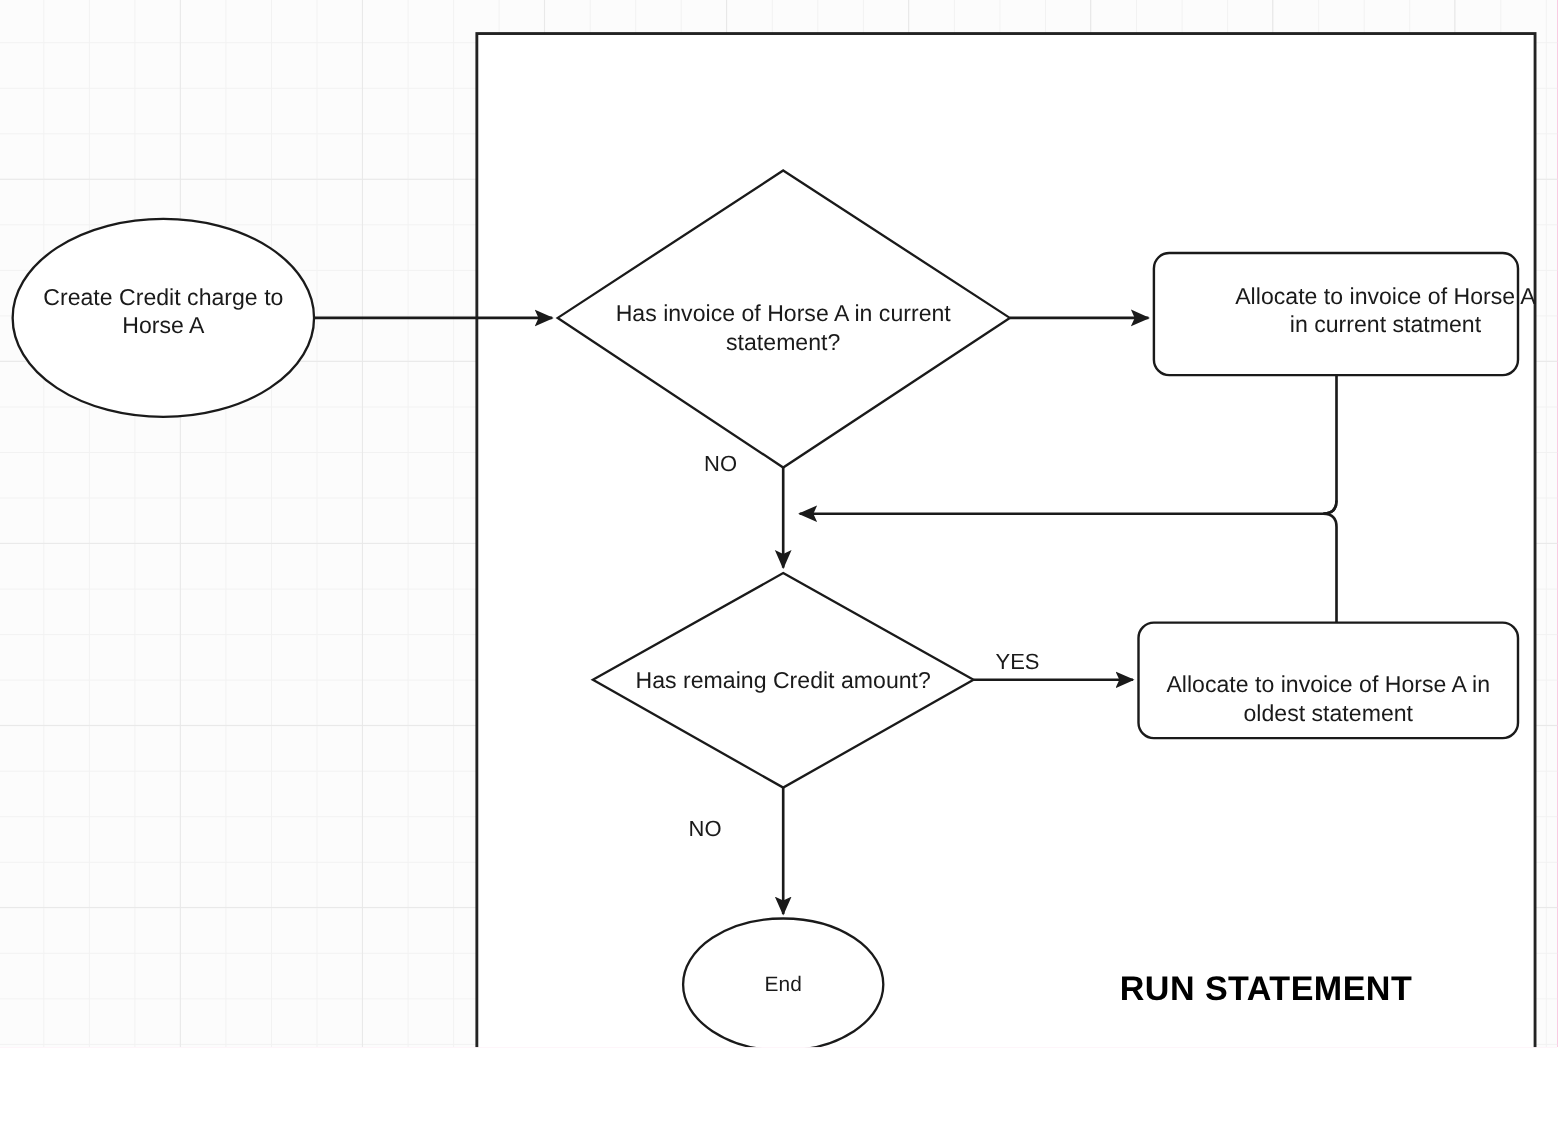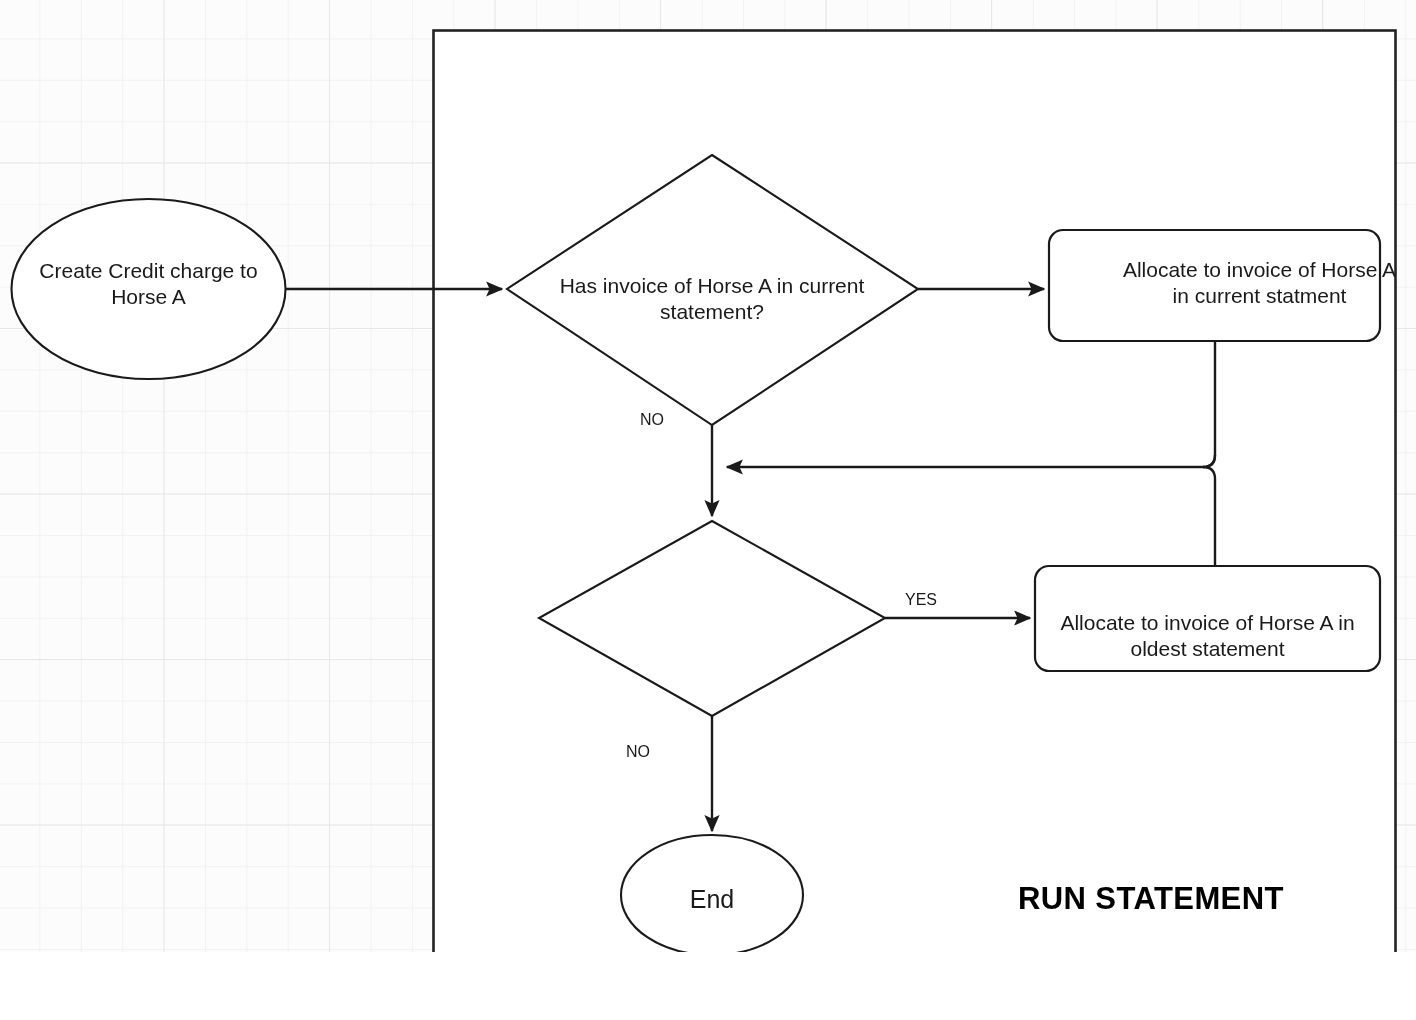--- a/index.html
+++ b/index.html
@@ -43,31 +43,31 @@
     position: absolute;
     color: #1a1a1a;
     text-align: center;
     line-height: 1.22;
     white-space: pre-line;
     pointer-events: none;
   }
   .edge-label {
     position: absolute;
     color: #1a1a1a;
-    font-size: 16px;
+    font-size: 20px;
     line-height: 1;
   }
   .title-text {
     position: absolute;
     color: #000000;
     font-size: 31px;
     font-weight: bold;
     letter-spacing: 0.4px;
   }
-  .shape-label-20 { font-size: 25px; }
+  .shape-label-20 { font-size: 19px; }
   .shape-label-21 { font-size: 21px; }
 </style>
 </head>
 <body>
 
 <div id="canvas">
 
   <div id="grid-bg"></div>
 
   <svg id="svg-layer" viewBox="0 0 1416 1020" xmlns="http://www.w3.org/2000/svg">
@@ -108,20 +108,21 @@
 
   <div class="node-text shape-label-21" style="left:8px; top:258px; width:281px;">Create Credit charge to
 Horse A</div>
 
   <div class="node-text shape-label-21" style="left:512px; top:273px; width:400px;">Has invoice of Horse A in current
 statement?</div>
 
   <div class="node-text shape-label-21" style="left:1052px; top:257px; width:325px;padding-left:45px;">Allocate to invoice of Horse A
 in current statment</div>
 
+  <div class="node-text shape-label-21" style="left:542px; top:606px; width:340px;">Has remaing Credit amount?</div>
 
   <div class="node-text shape-label-21" style="left:1037px; top:590px; width:341px;margin-top:20px;">Allocate to invoice of Horse A in
 oldest statement</div>
 
   <div class="node-text shape-label-20" style="left:622px; top:884px; width:180px;">End</div>
 
   <div class="edge-label" style="left:640px; top:412px;">NO</div>
 
   <div class="edge-label" style="left:905px; top:592px;">YES</div>
 

